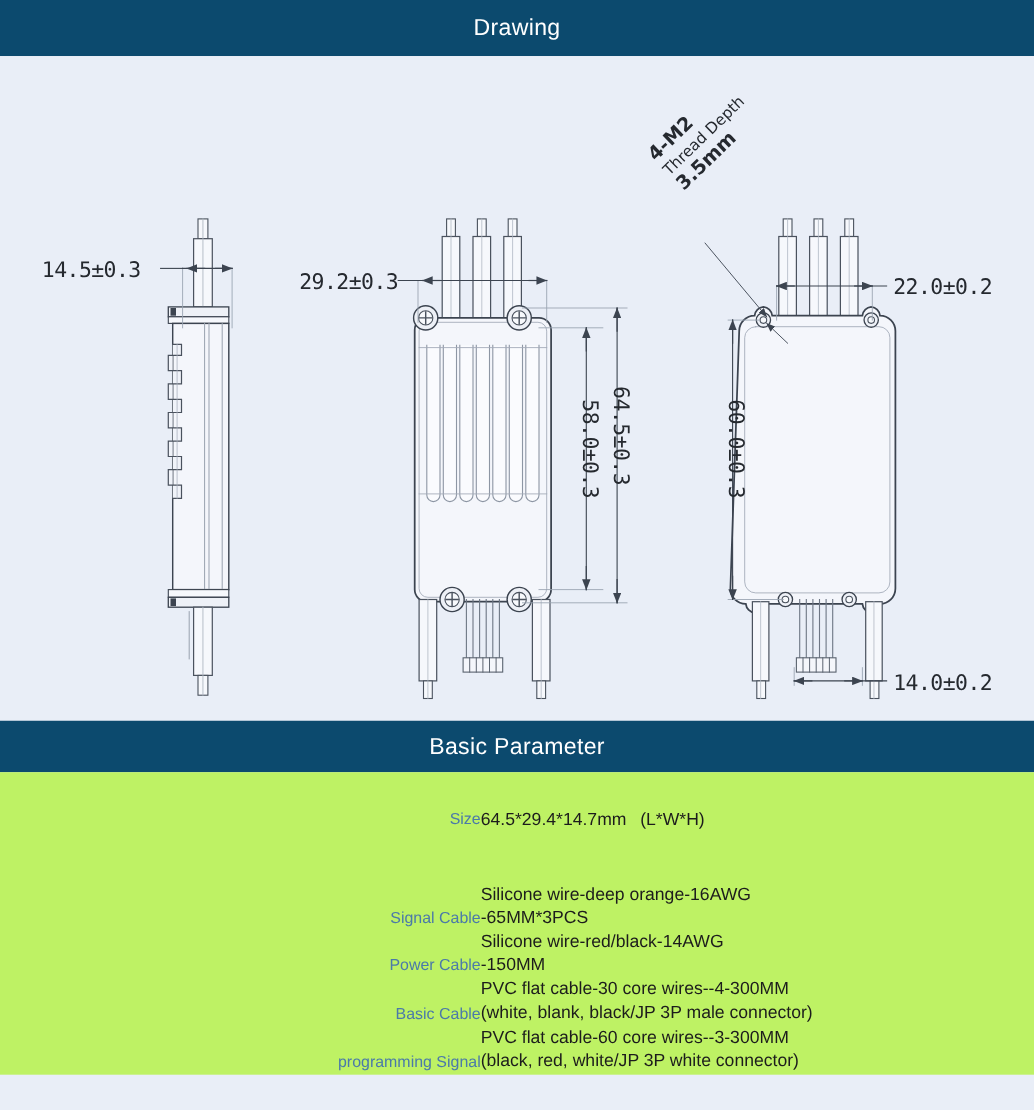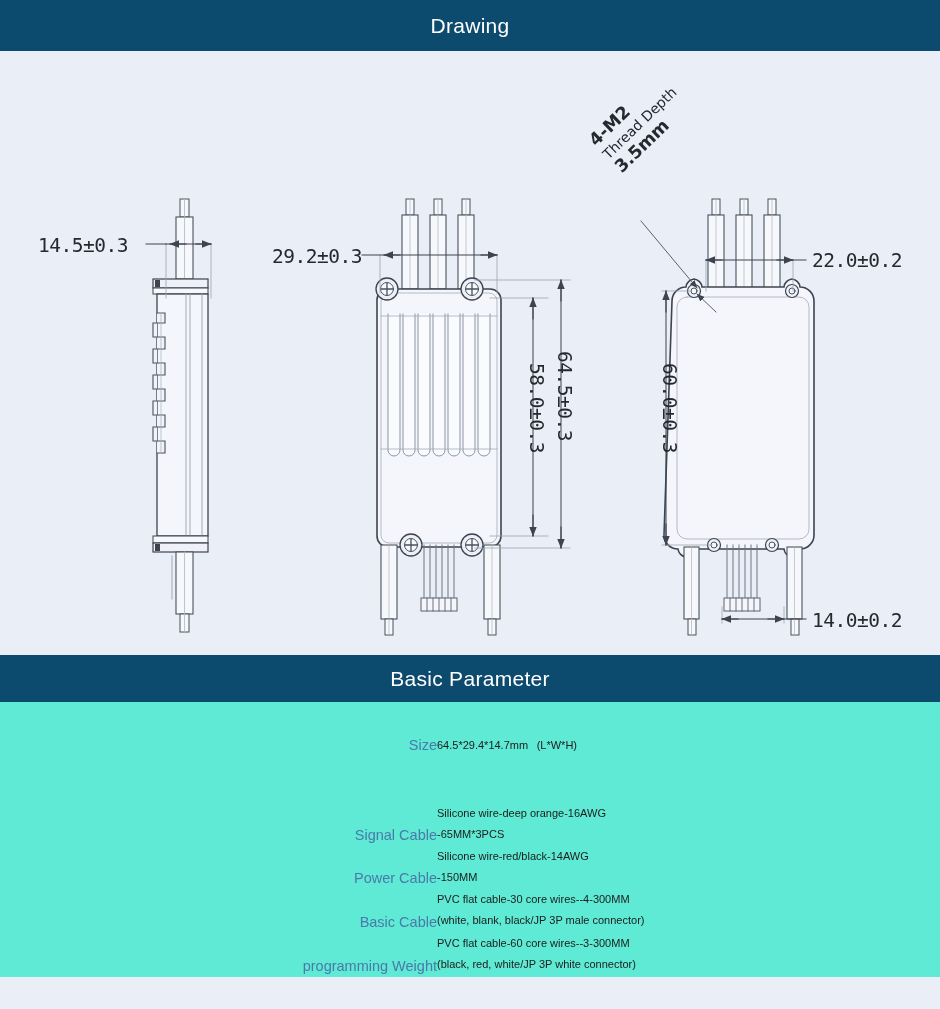--- a/index.html
+++ b/index.html
@@ -36,21 +36,21 @@
     position: relative;
     width: 940px;
     height: 604px;
     background: #e9eef7;
   }
   #drawing-svg { display: block; }
 
   
   #param-area {
     width: 940px;
-    background: #5eead4;
+    background: #bef264;
     padding-top: 33px;
     box-sizing: border-box;
   }
   table.param-table {
     border-collapse: collapse;
     margin: 0;
     width: 940px;
     table-layout: fixed;
   }
   table.param-table td {
@@ -61,21 +61,21 @@
     width: 437px;
     text-align: right;
     padding-right: 19px;
     color: #4b7aa9;
     font-size: 14.5px;
     line-height: 21px;
     white-space: nowrap;
   }
   td.param-value {
     color: #1c1c1c;
-    font-size: 11px;
+    font-size: 16px;
     line-height: 21.5px;
     padding-left: 4px;
   }
   .param-row-spacer td { height: 23px; }
   .vline { display: block; }
 </style>
 </head>
 <body>
 
 <div class="section-bar" id="drawing-bar">
@@ -387,21 +387,21 @@
 
       <tr>
         <td class="param-label" style="padding-top:23px;">Basic Cable</td>
         <td class="param-value">
           <span class="vline">PVC flat cable-30 core wires--4-300MM</span>
           <span class="vline">(white, blank, black/JP 3P male connector)</span>
         </td>
       </tr>
 
       <tr>
-        <td class="param-label" style="padding-top:23px;">programming Weight</td>
+        <td class="param-label" style="padding-top:23px;">programming Signal</td>
         <td class="param-value">
           <span class="vline">PVC flat cable-60 core wires--3-300MM</span>
           <span class="vline">(black, red, white/JP 3P white connector)</span>
         </td>
       </tr>
     </tbody>
   </table>
 </div>
 
 </body></html>

